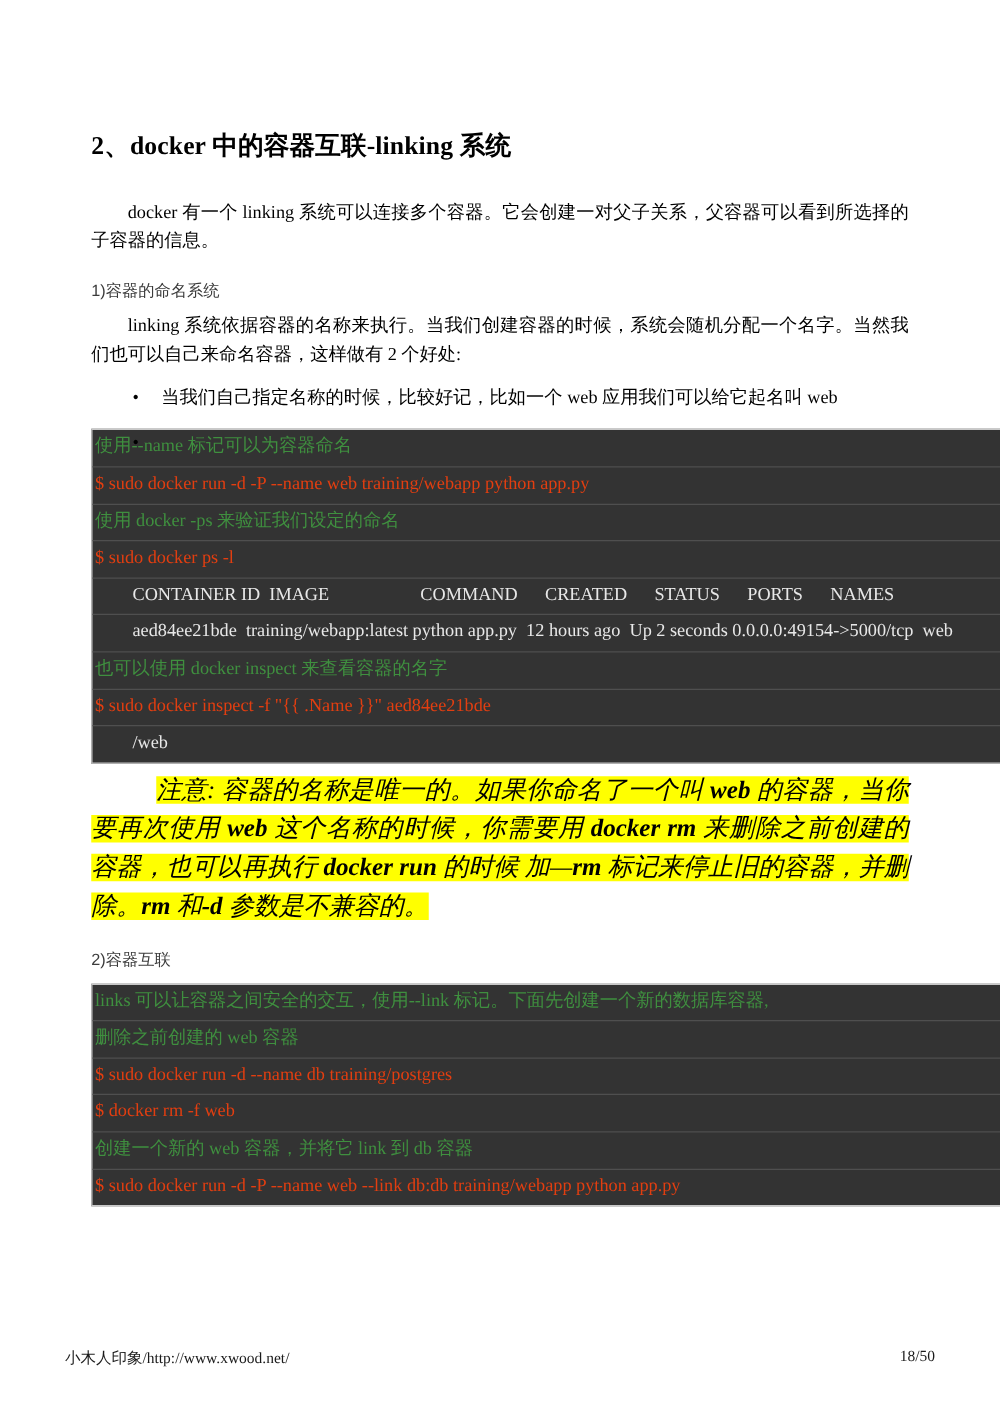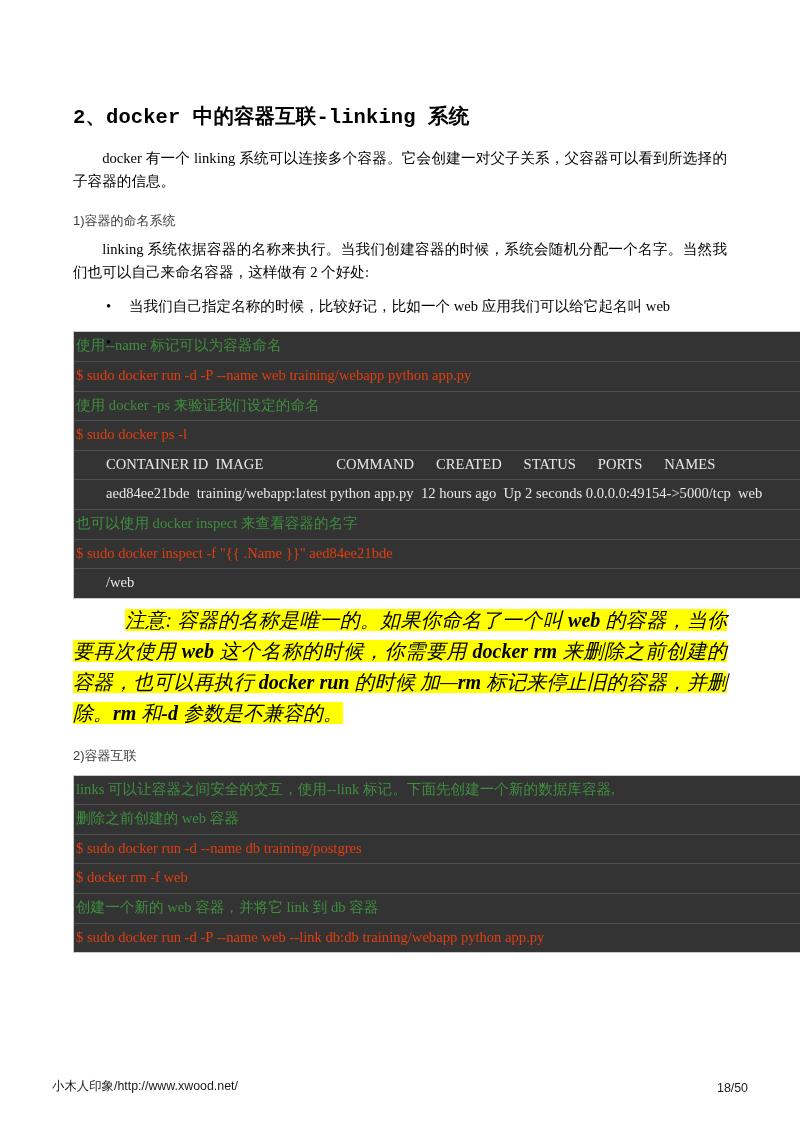--- a/index.html
+++ b/index.html
@@ -23,24 +23,24 @@
     box-sizing: border-box;
   }
   .content {
     position: absolute;
     left: 73px;
     top: 105px;
     width: 654px;
   }
 
   h1.doc-title {
-    font-family: Liberation Mono, monospace;
+    font-family: Liberation Serif, serif;
     font-size: 20.5px;
     font-weight: bold;
-    margin: 0 0 16px 0;
+    margin: 0 0 28px 0;
     letter-spacing: 0.1px;
     line-height: 1.25;
   }
   h2.sub-title {
     font-family: "Liberation Sans", "DejaVu Sans", sans-serif;
     font-size: 13px;
     font-weight: normal;
     color: #3b3b3b;
     margin: 19px 0 8px 0;
     line-height: 1.3;
@@ -112,26 +112,26 @@
     font-weight: bold;
     font-style: italic;
   }
 
   
   .footer {
     position: absolute;
     left: 52px;
     right: 52px;
     top: 1078px;
-    font-family: Liberation Sans, sans-serif;
+    font-family: Liberation Serif, serif;
     font-size: 12.4px;
     color: #1a1a1a;
     display: flex;
     justify-content: space-between;
-    align-items: flex-end;
+    align-items: flex-start;
   }
 </style>
 </head>
 <body>
 
 <div class="page">
   <div class="content">
 
     <h1 class="doc-title">2、docker 中的容器互联-linking 系统</h1>
 

